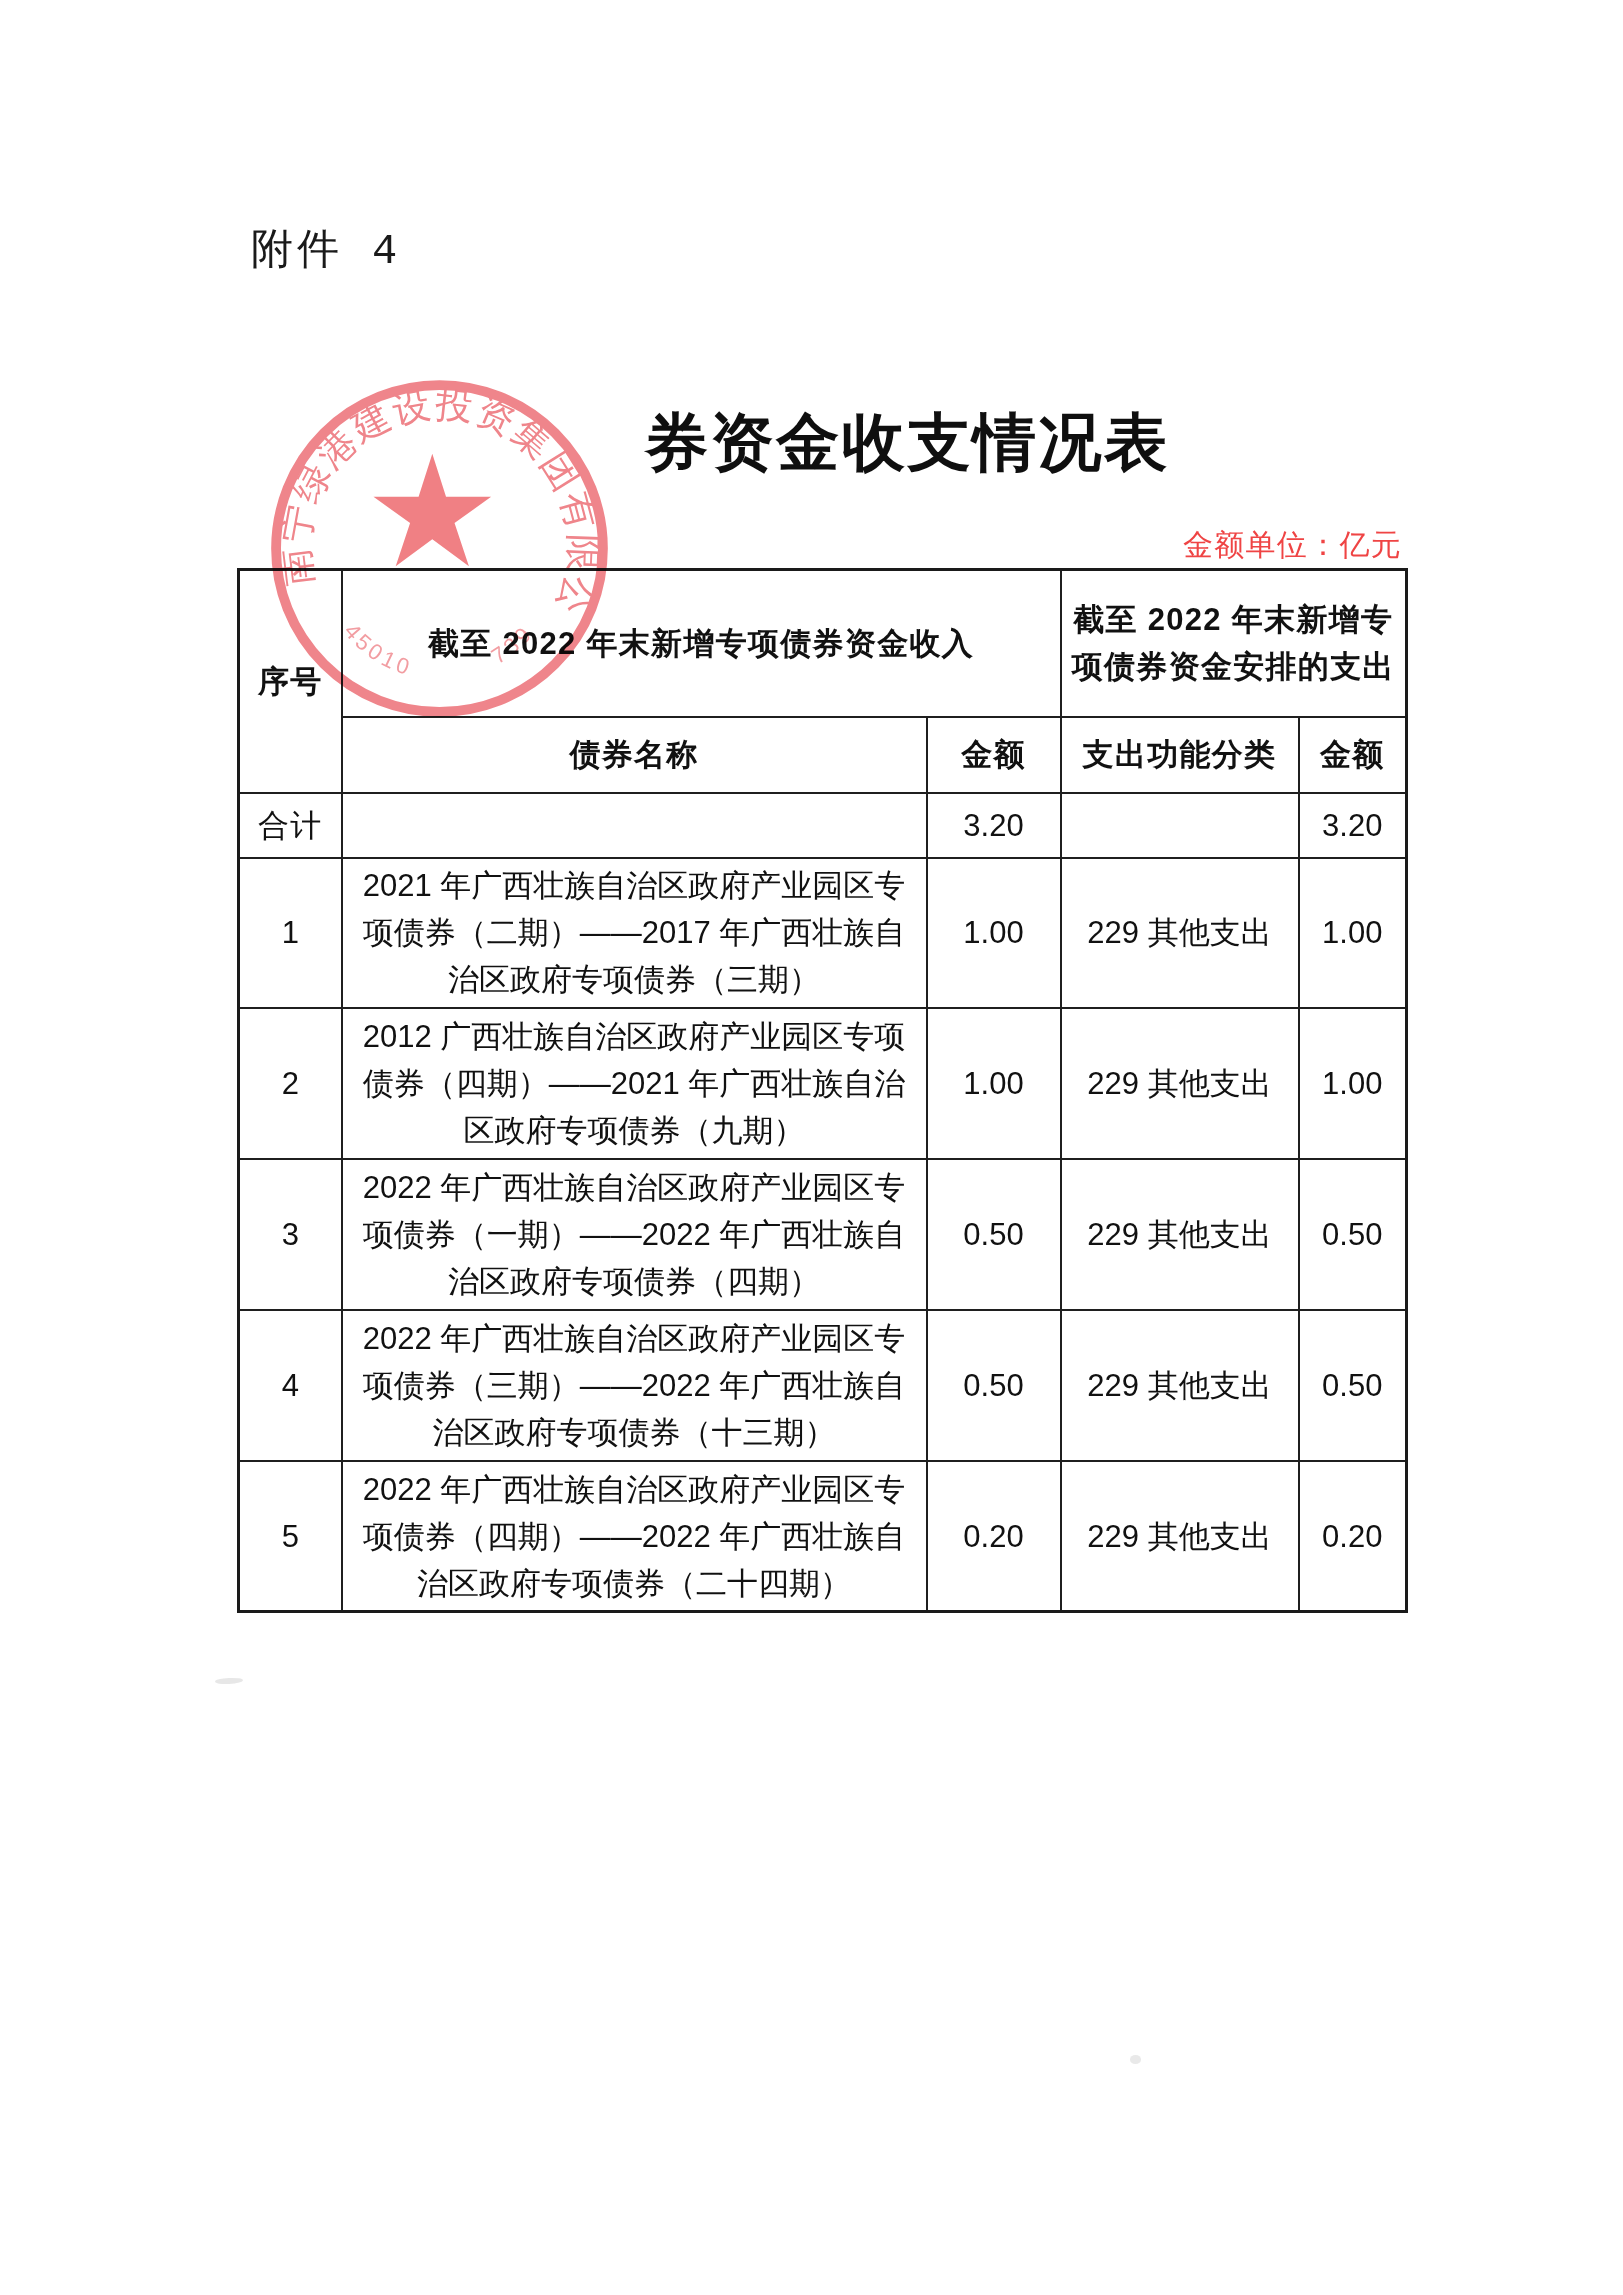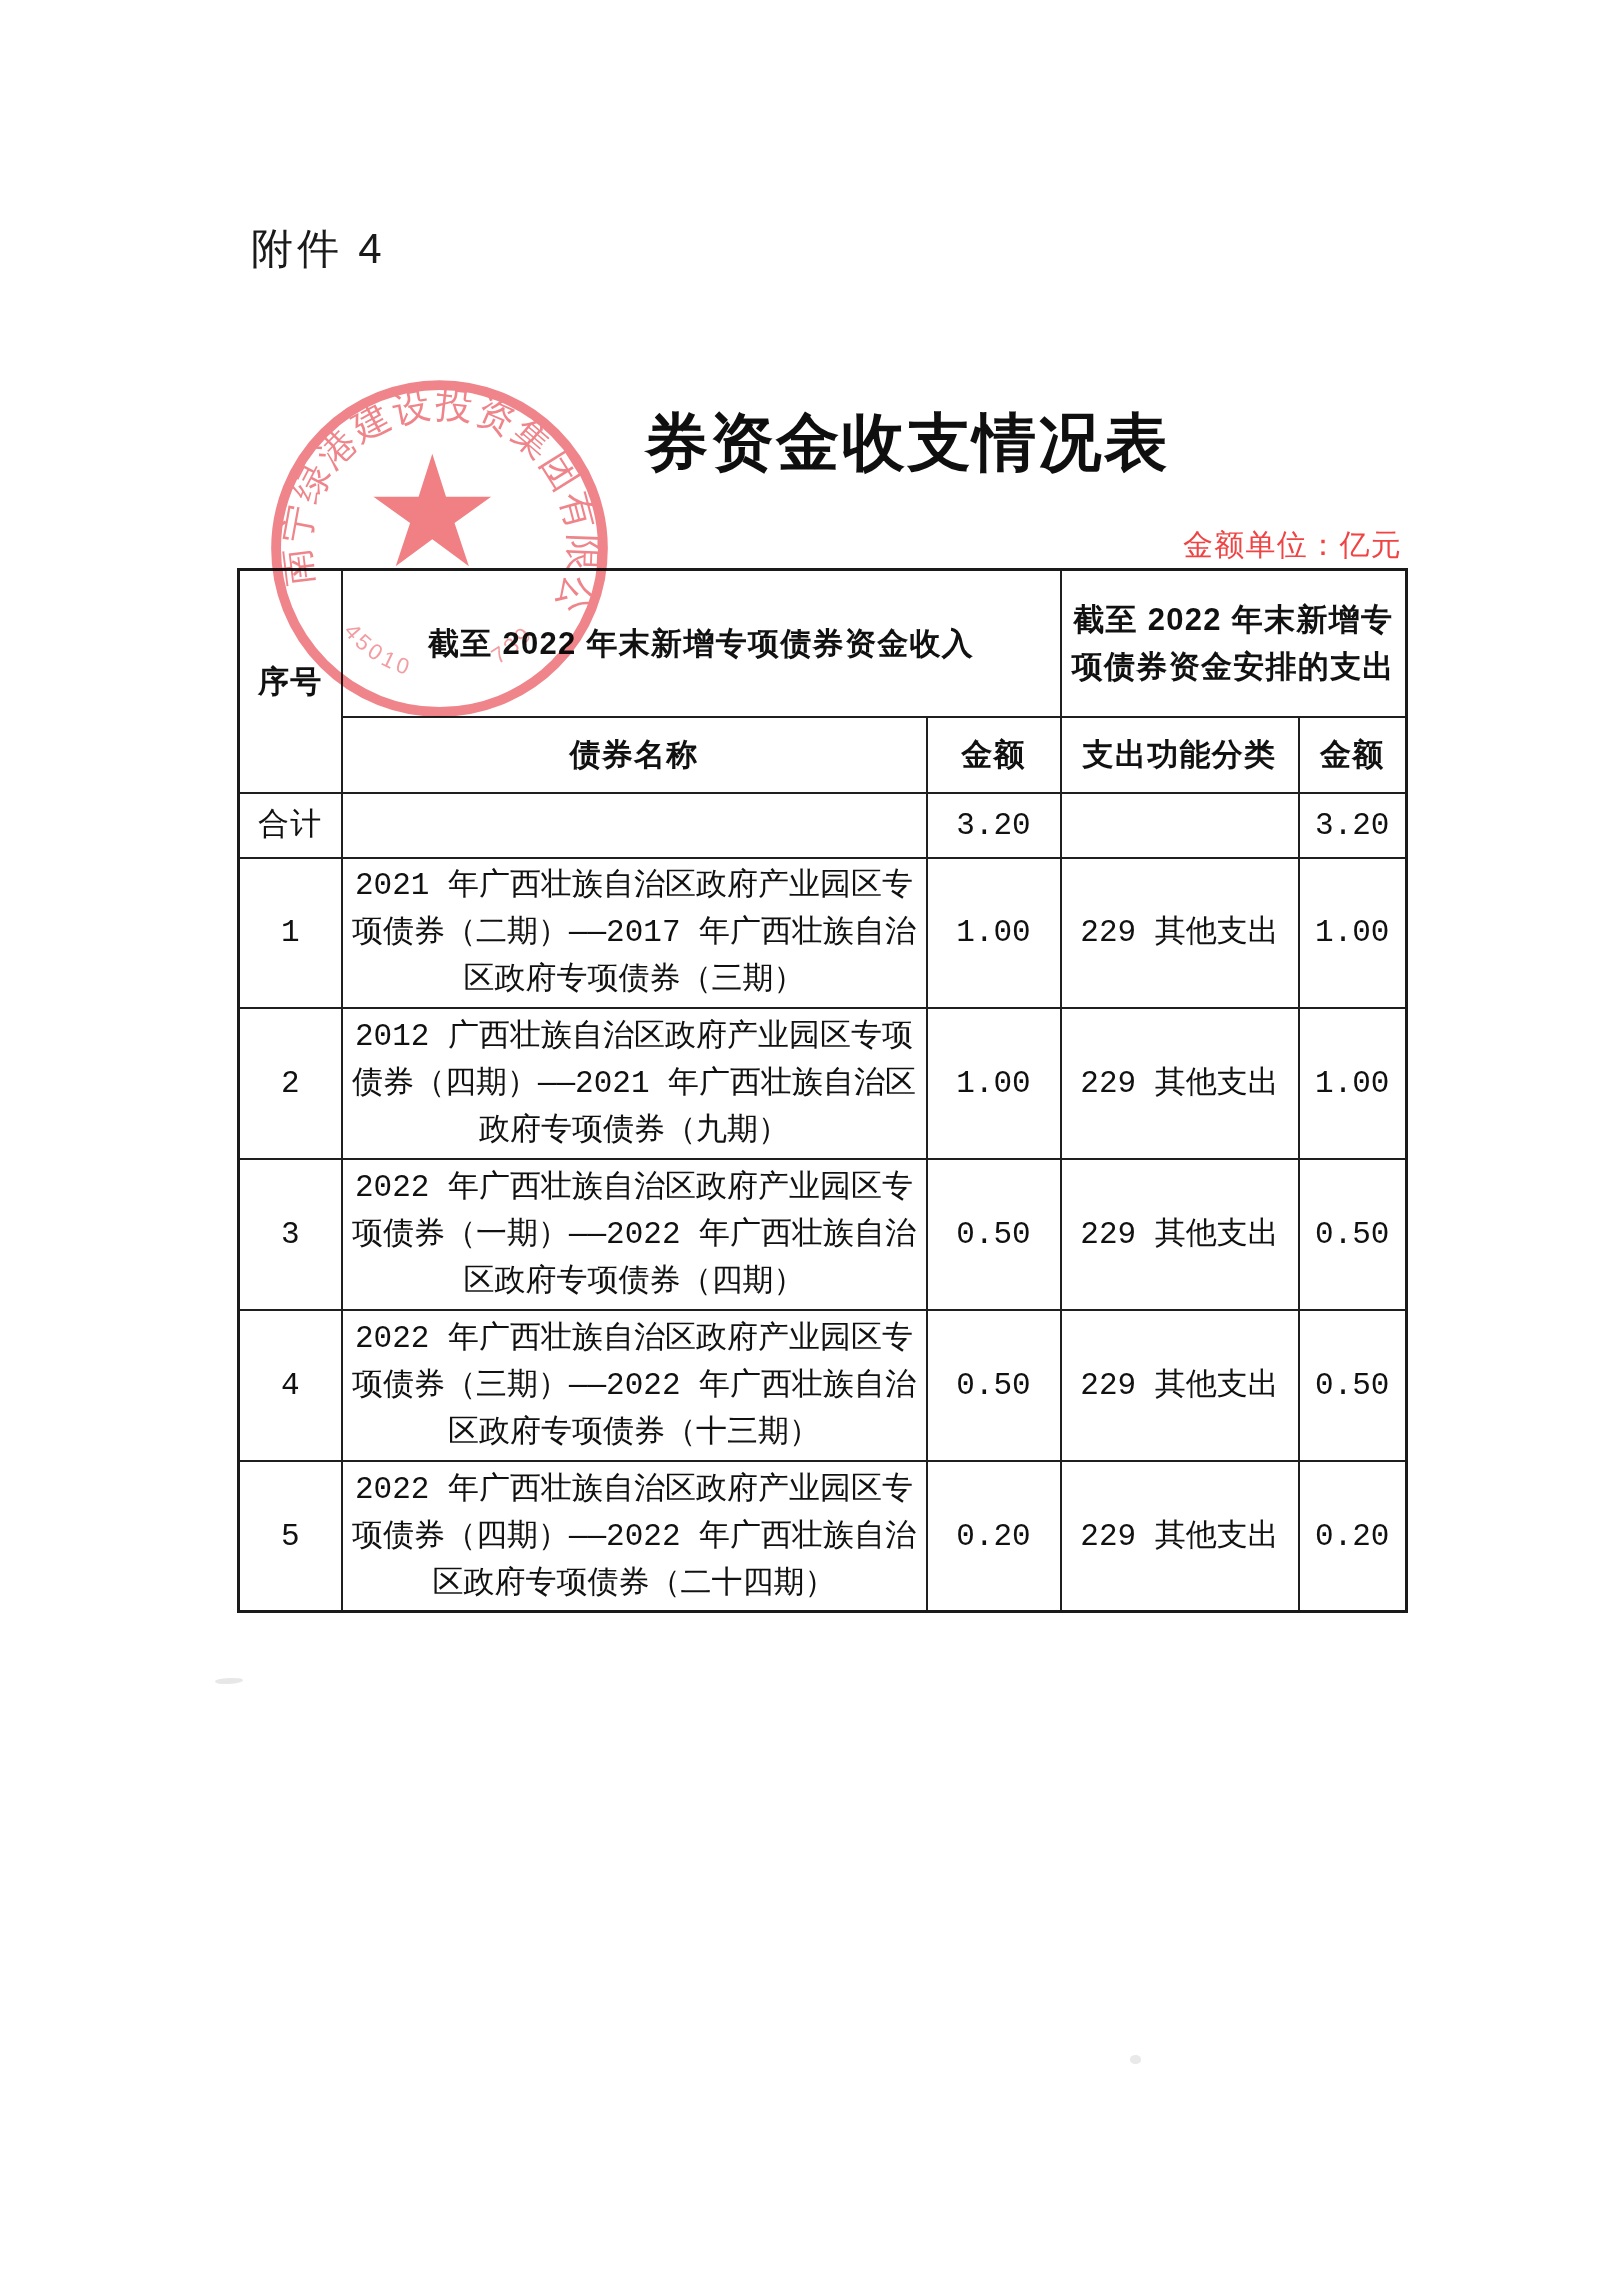--- a/index.html
+++ b/index.html
@@ -6,21 +6,21 @@
   .page{
     position:relative;
     width:1623px;height:2295px;
     background:#ffffff;
     overflow:hidden;
     font-family:"Liberation Serif","DejaVu Serif",serif;
     color:#121212;
   }
   .attachment{
     position:absolute;left:251px;top:221px;
-    font-family:Liberation Sans, sans-serif;
+    font-family:Liberation Mono, monospace;
     font-size:42px;letter-spacing:3.9px;color:#1a1a1a;
   }
   .title-line{
     position:absolute;
     font-family:"Liberation Serif","DejaVu Serif",serif;
     font-weight:700;font-size:63px;letter-spacing:2.6px;color:#0f0f0f;
     white-space:nowrap;
   }
   .title-1{left:262px;top:329px;}
   .title-2{left:645px;top:400px;}
@@ -41,21 +41,21 @@
     padding:3.9px 7.9px;
     font-size:31px;line-height:47px;
     color:#111;
     font-weight:400;
   }
   table.main th{
     font-family:"Liberation Sans","DejaVu Sans",sans-serif;
     font-weight:700;letter-spacing:1.3px;
   }
   table.main td{
-    font-family:Liberation Mono, monospace;
+    font-family:Liberation Sans, sans-serif;
   }
   table.main{border:3.9px solid #1a1a1a;}
   tr.hrow1{height:147px;}
   tr.hrow2{height:76px;}
   tr.total{height:65px;}
   tr.data{height:145px;}
   td.total-label{
     font-family:"Liberation Sans","DejaVu Sans",sans-serif;
     font-weight:700;letter-spacing:1.3px;
   }

